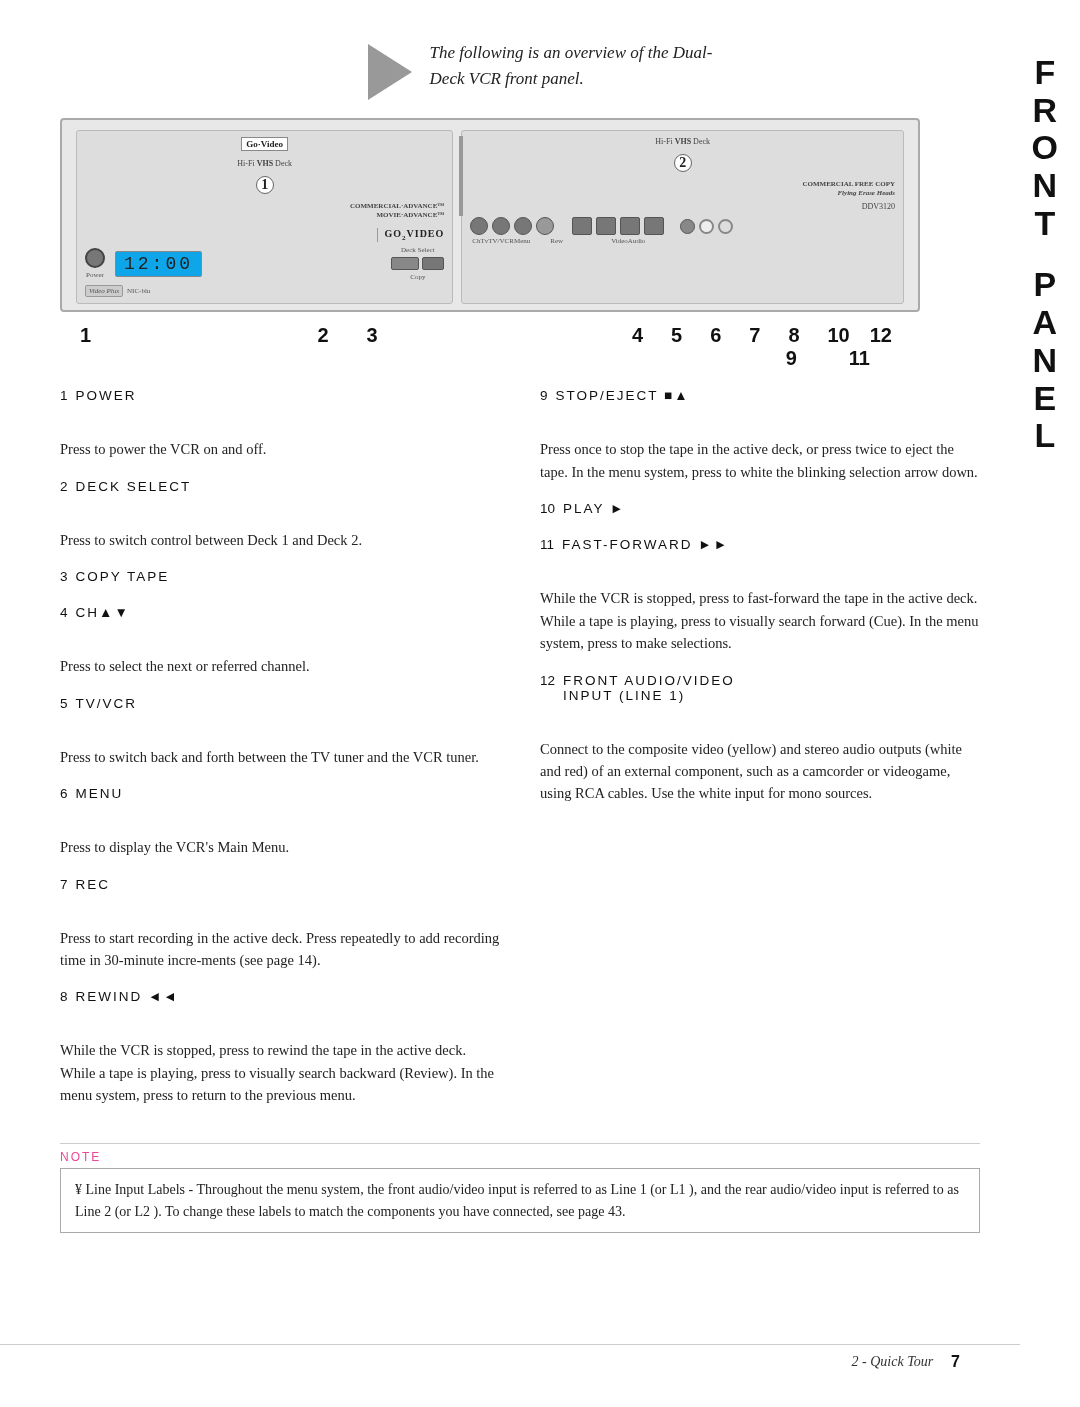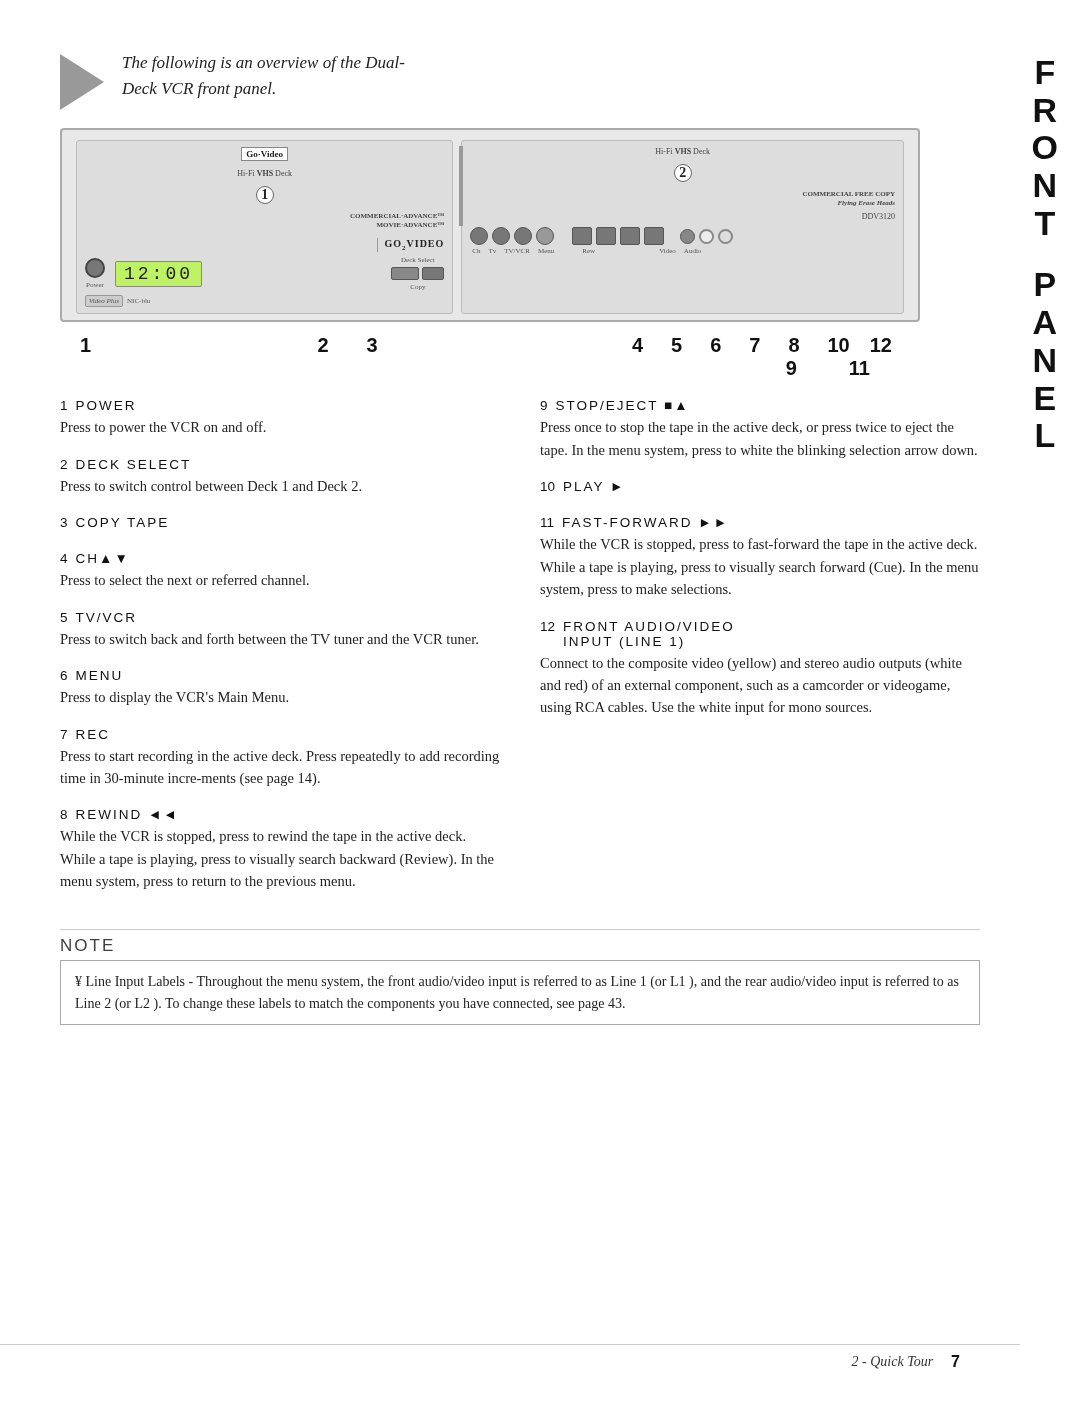--- a/index.html
+++ b/index.html
@@ -19,21 +19,21 @@
       position: relative;
       padding: 40px 60px 40px 60px;
     }
 
     
     .intro-area {
       display: flex;
       align-items: flex-start;
       gap: 18px;
       margin-bottom: 18px;
-      margin-top: 10px;
+      justify-content: center;
     }
     .play-triangle {
       width: 0;
       height: 0;
       border-top: 28px solid transparent;
       border-bottom: 28px solid transparent;
       border-left: 44px solid #999;
       margin-top: 4px;
       flex-shrink: 0;
     }
@@ -116,21 +116,21 @@
       font-weight: bold;
       color: #222;
       letter-spacing: 1px;
       margin-left: auto;
     }
 
     .vcr-display {
       font-size: 18px;
       font-family: 'Courier New', monospace;
       color: #222;
-      background: #bef264;
+      background: #0ea5e9;
       border: 1px solid #888;
       padding: 2px 8px;
       display: inline-block;
       margin: 4px 0;
       border-radius: 2px;
       letter-spacing: 3px;
     }
 
     .vcr-buttons-row {
       display: flex;
@@ -194,32 +194,33 @@
     .item-num {
       font-size: 13.5px;
       color: #111;
       font-family: Arial, Helvetica, sans-serif;
     }
     .item-body {
       font-size: 14.5px;
       color: #222;
       line-height: 1.55;
       font-family: 'Times New Roman', Times, serif;
+      margin-top: 32px;
     }
 
     
     .note-section {
       margin-top: 18px;
       width: 920px;
       border-top: 1px solid #ccc;
     }
     .note-label {
-      font-size: 17px;
+      font-size: 12px;
       letter-spacing: 2px;
-      color: #404040;
+      color: #ec4899;
       font-family: Arial, Helvetica, sans-serif;
       margin-top: 6px;
       margin-bottom: 4px;
     }
     .note-box {
       border: 1px solid #aaa;
       padding: 10px 14px;
       font-size: 14px;
       color: #222;
       line-height: 1.55;
@@ -356,21 +357,21 @@
           <div class="vcr-btn" style="width:20px; height:18px; border-radius:2px; background:#777;"></div>
           <div class="vcr-btn" style="width:20px; height:18px; border-radius:2px; background:#777;"></div>
           <div class="vcr-btn" style="width:20px; height:18px; border-radius:2px; background:#777;"></div>
           <div style="width:8px;"></div>
           <div style="display:flex; gap:4px; align-items:center;">
             <div class="vcr-btn" style="width:15px; height:15px; background:#888; border-radius:50%;"></div>
             <div class="vcr-btn" style="width:15px; height:15px; background:#eee; border:2px solid #888; border-radius:50%;"></div>
             <div class="vcr-btn" style="width:15px; height:15px; background:#ddd; border:2px solid #888; border-radius:50%;"></div>
           </div>
         </div>
-        <div style="display:flex; font-size:7px; color:#555; gap:8px; margin-top:2px; padding-left:2px;">
+        <div style="display:flex; font-size:7px; color:#555; margin-top:2px; padding-left:2px;">
           <span>Ch</span>
             <span>Tv</span>
             <span>TV/VCR</span>
             <span>Menu</span>
             <span style="margin-left:20px;">Rew</span>
             <span style="margin-left:18px;"></span>
             <span style="margin-left:30px;">Video</span>
             <span>Audio</span>
         </div>
       </div>

